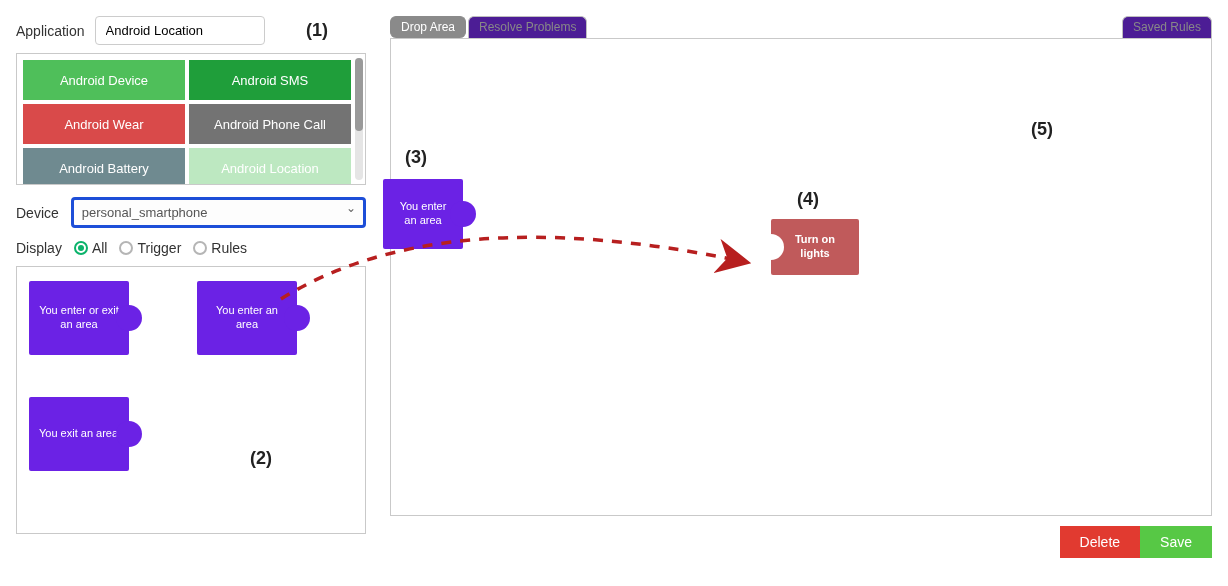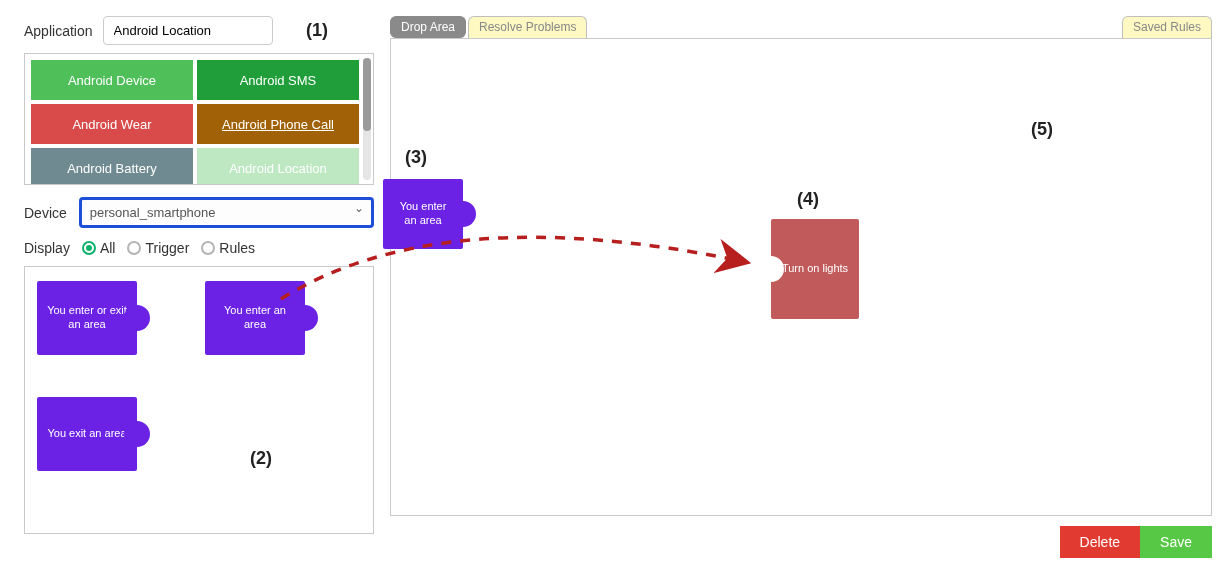--- a/index.html
+++ b/index.html
@@ -8,21 +8,21 @@
     padding: 16px;
     font-family: Arial, Helvetica, sans-serif;
     font-size: 13px;
     color: #333;
     width: 1228px;
     height: 586px;
     position: relative;
   }
 
   
-  .left-col { width: 350px; position: absolute; left: 16px; top: 16px; margin-left: 8px; }
+  .left-col { width: 350px; position: absolute; left: 16px; top: 16px; }
 
   .app-row { display: flex; align-items: center; gap: 10px; margin-bottom: 8px; }
   .app-label { font-size: 14px; }
   .app-input {
     border: 1px solid #ccc;
     border-radius: 4px;
     padding: 6px 10px;
     font-size: 13px;
     width: 170px;
   }
@@ -121,21 +121,20 @@
 
   
   .piece {
     position: absolute;
     width: 100px; height: 74px;
     color: #fff;
     font-size: 11px;
     text-align: center;
     display: flex;
     align-items: center;
-    justify-content: center;
     padding: 6px 10px;
     line-height: 1.25;
     border-radius: 2px;
   }
   .piece.male::after { 
     content: "";
     position: absolute;
     right: -13px;
     top: 50%;
     width: 26px; height: 26px;
@@ -169,21 +168,21 @@
     align-items: flex-end;
     gap: 2px;
   }
   .tab {
     padding: 3px 10px 4px;
     font-size: 12px;
     border: 1px solid #bfbfbf;
     border-bottom: none;
     border-top-left-radius: 6px;
     border-top-right-radius: 6px;
-    background: #fef9c3;
+    background: #4c1d95;
     color: #888;
   }
   .tab.active { background: #8a8a8a; color: #fff; border-color: #8a8a8a; border-radius: 6px; }
   .tab.saved { margin-left: auto; }
 
   .canvas {
     border: 1px solid #c9c9c9;
     height: 478px;
     background: #fff;
     position: relative;
@@ -227,21 +226,21 @@
   <div class="app-row">
     <span class="app-label">Application</span>
     <input class="app-input" value="Android Location" style="">
   </div>
 
   <div class="app-box">
     <div class="app-grid" id="app-grid">
         <div class="app-tile" style="background: rgb(79, 191, 90);">Android Device</div>
         <div class="app-tile" style="background: rgb(31, 158, 58);">Android SMS</div>
         <div class="app-tile" style="background: rgb(217, 74, 74);">Android Wear</div>
-        <div class="app-tile" style="background: #a16207; text-decoration: underline;">Android Phone Call</div>
+        <div class="app-tile" style="background: #737373;">Android Phone Call</div>
         <div class="app-tile" style="background: rgb(111, 138, 144);">Android Battery</div>
         <div class="app-tile" style="background: rgb(189, 232, 193);">Android Location</div>
       </div>
     <div class="app-scrollbar">
         <div class="thumb"></div>
       </div>
   </div>
 
   <div class="device-row">
     <span>Device</span>
@@ -287,21 +286,21 @@
   <div class="tabs">
     <div class="tab active">Drop Area</div>
     <div class="tab">Resolve Problems</div>
     <div class="tab saved">Saved Rules</div>
   </div>
 
   <div class="canvas">
     <div class="piece male purple" style="left:-8px; top:140px; width:80px; height:70px;">
       <span>You enter an area</span>
     </div>
-    <div class="piece female red" style="left:380px; top:180px; width:88px; height:100px;">
+    <div class="piece female red" style="left:380px; top:180px; width:88px; height:56px;font-weight:bold;">
       <span>Turn on lights</span>
     </div>
 
     <svg class="arrow" style="left:-130px; top:170px; width:510px; height:120px;" viewBox="0 0 510 120">
       <defs>
         <marker id="ah" markerWidth="10" markerHeight="10" refX="7" refY="5" orient="auto">
           <path d="M0,0 L10,5 L0,10 L3,5 Z" fill="#b71f1f"></path>
         </marker>
       </defs>
       <path d="M 20 90 Q 180 -10 480 52" fill="none" stroke="#b71f1f" stroke-width="3.5" stroke-dasharray="10 9" marker-end="url(#ah)"></path>

